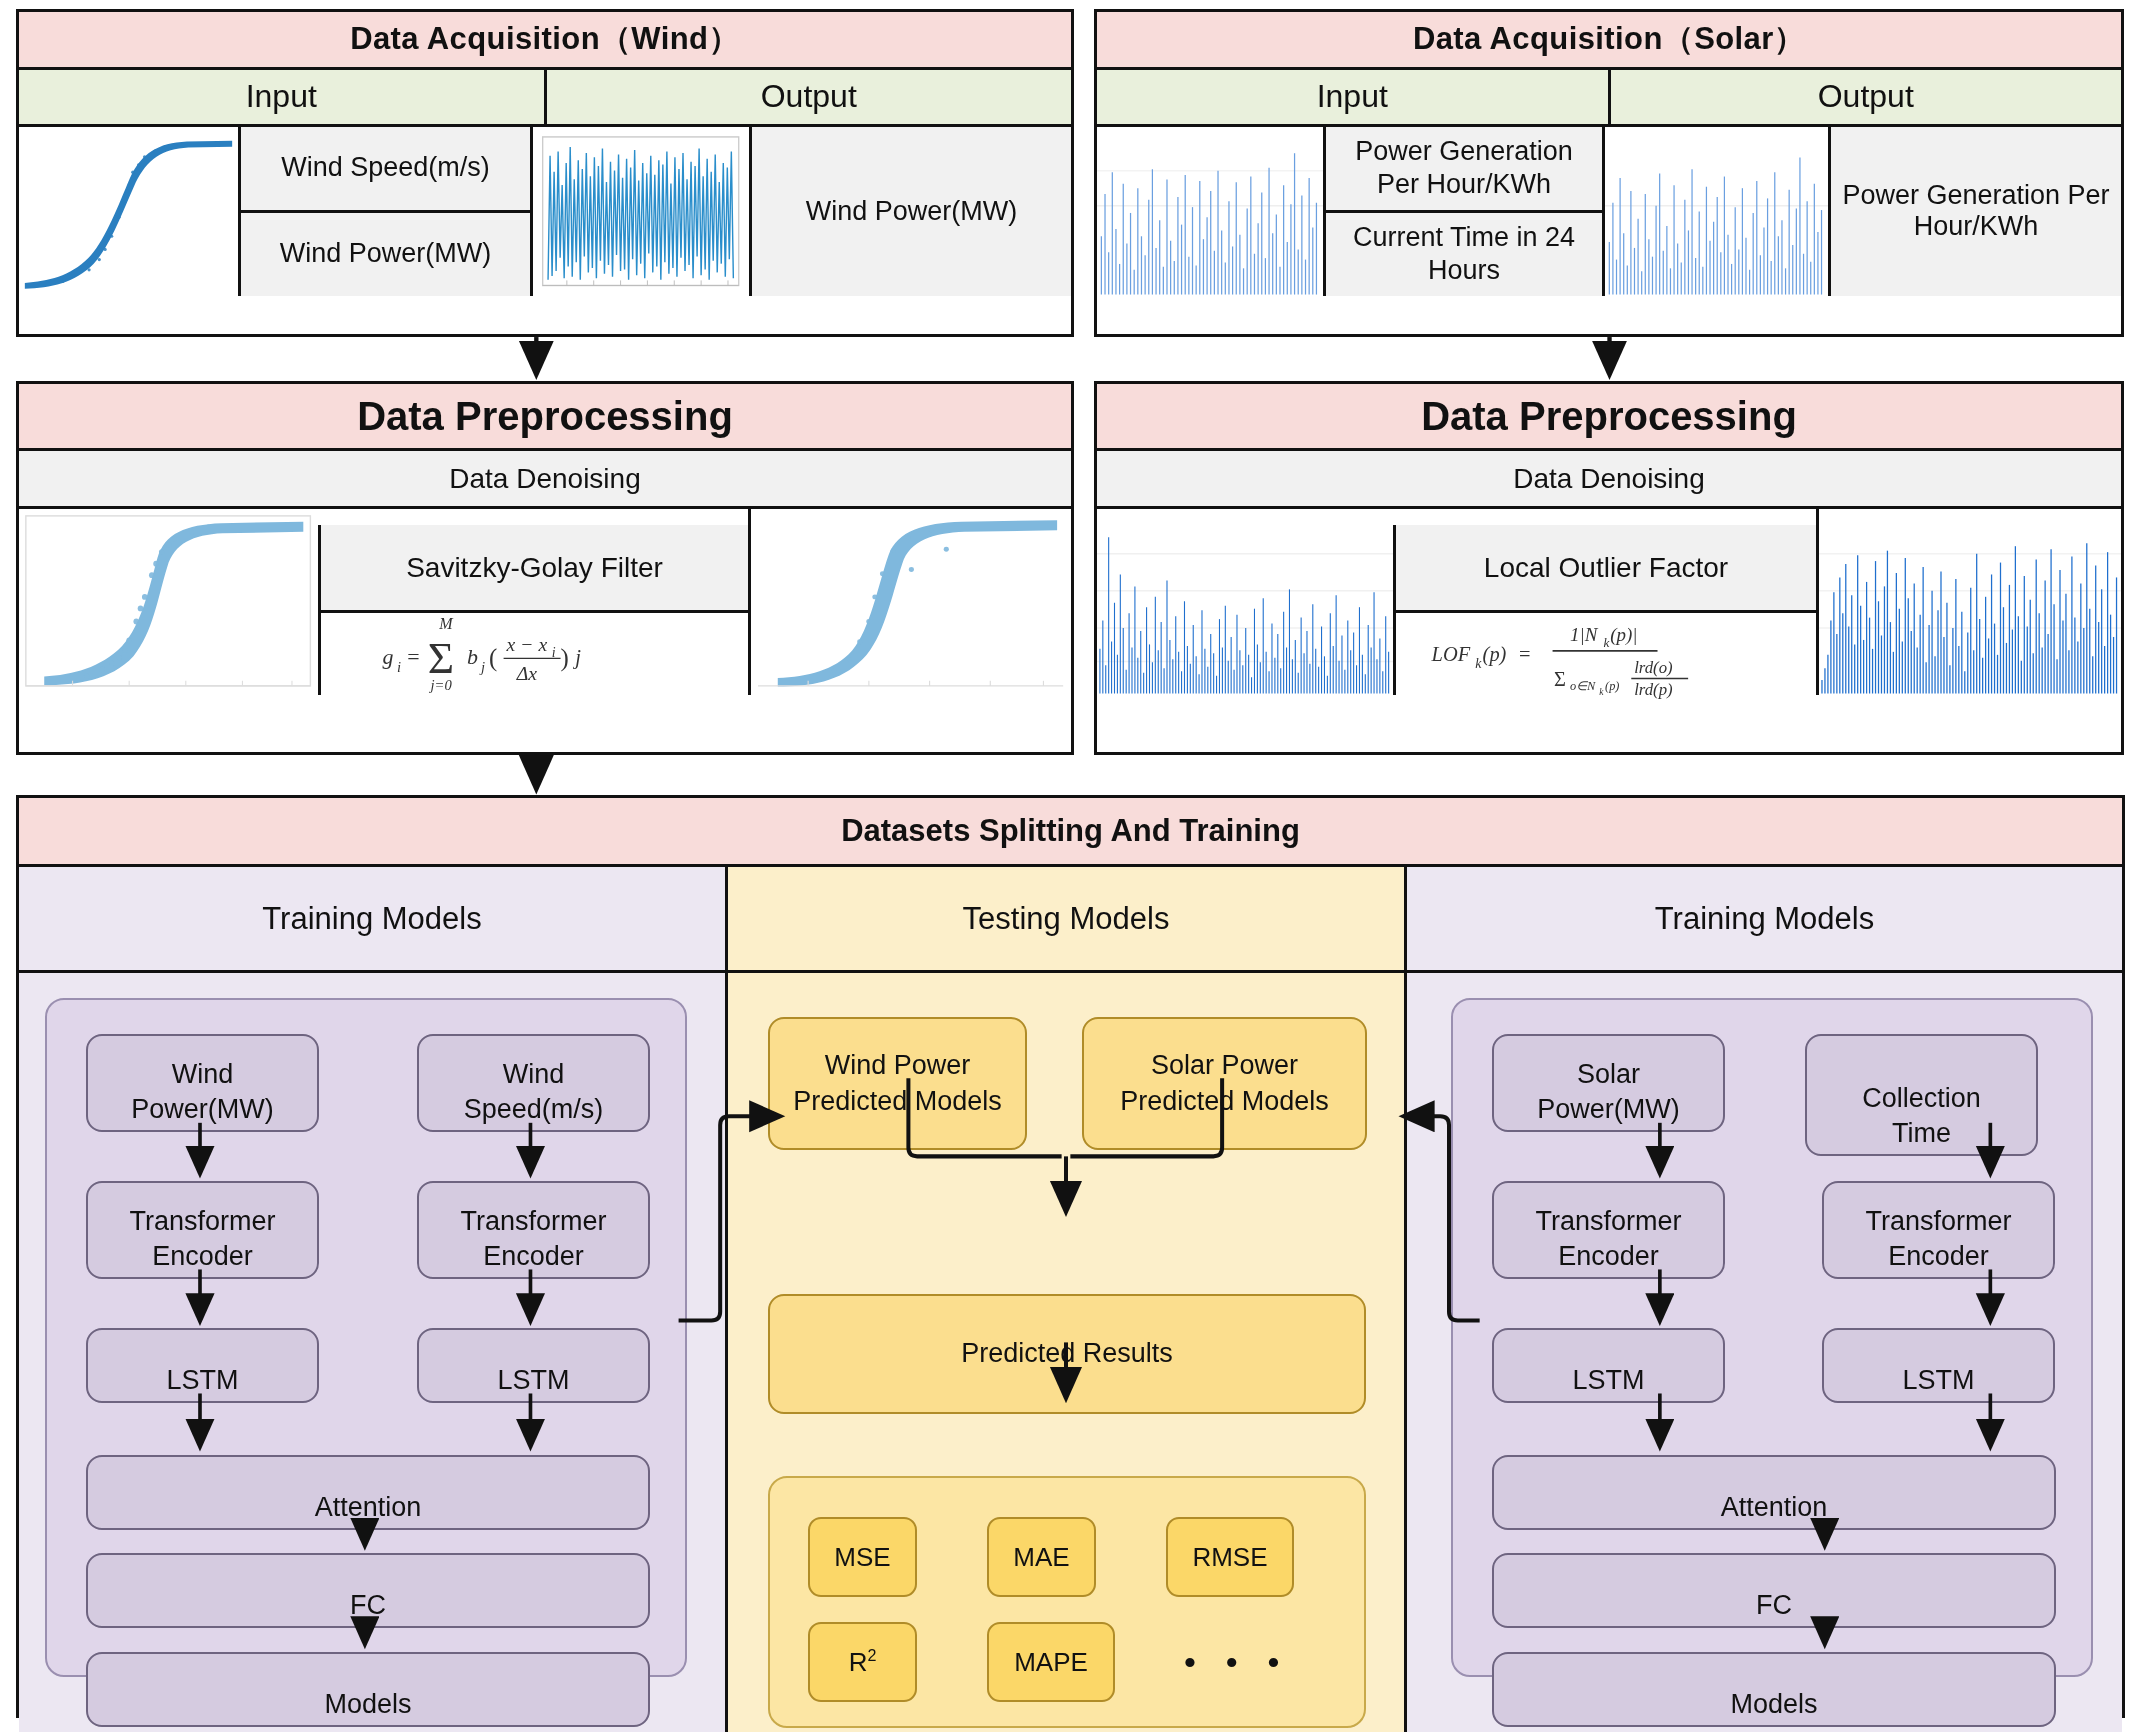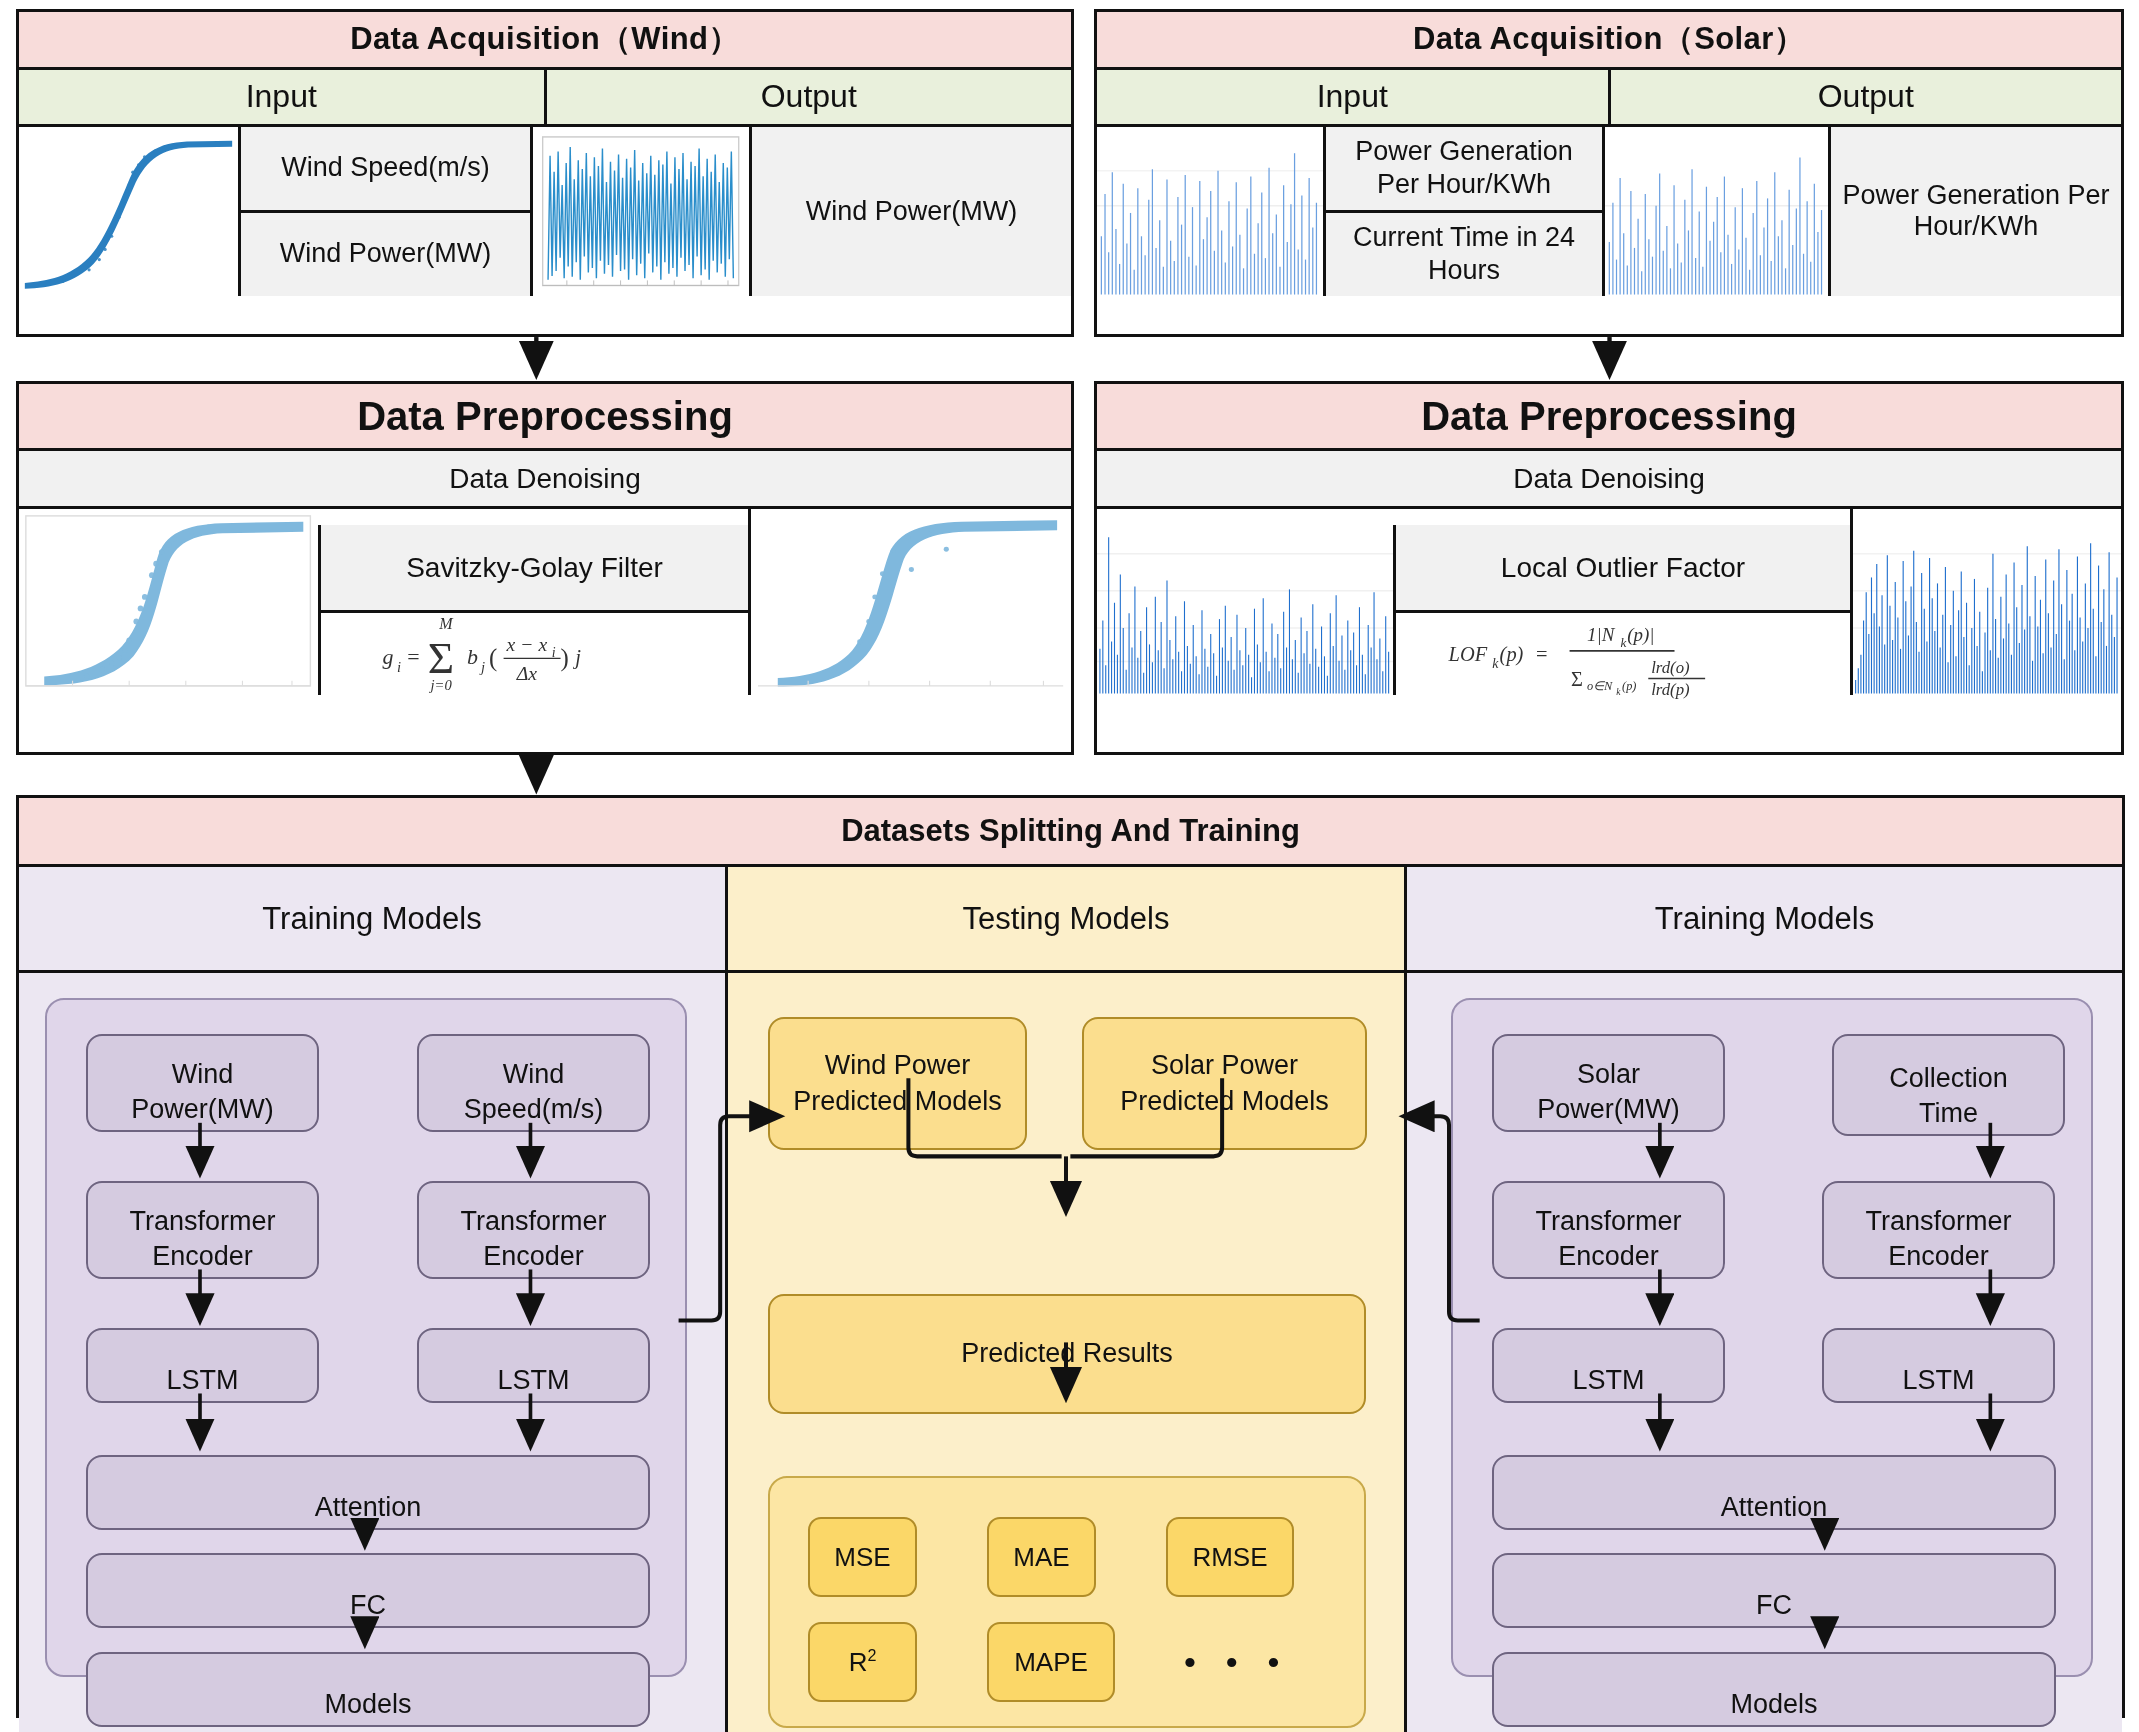--- a/index.html
+++ b/index.html
@@ -535,21 +535,21 @@
             <line x1="380" y1="248" x2="380" y2="112"></line>
               <line x1="384" y1="248" x2="384" y2="202"></line>
             <line x1="388" y1="248" x2="388" y2="174"></line>
               <line x1="392" y1="248" x2="392" y2="218"></line>
             <line x1="396" y1="248" x2="396" y2="144"></line>
               <line x1="400" y1="248" x2="400" y2="192"></line>
           </g>
         </svg>
       </div>
 
-      <div class="pp-mid vsplit" style="width:457px;">
+      <div class="pp-mid vsplit" style="width:423px;">
         <div class="pp-method">Local Outlier Factor</div>
         <div class="pp-formula">
           <svg width="365" height="86" viewBox="0 0 500 118">
             <g font-family="Liberation Serif, serif" fill="#333">
               <text x="10" y="66" font-size="28" font-style="italic">LOF</text>
               <text x="70" y="75" font-size="19" font-style="italic">k</text>
               <text x="80" y="66" font-size="28" font-style="italic">(p)</text>
               <text x="130" y="66" font-size="28">=</text>
               <text x="200" y="38" font-size="26" font-style="italic">1|N</text>
               <text x="246" y="46" font-size="18" font-style="italic">k</text>
@@ -770,21 +770,21 @@
 
       <div class="ds-col" style="flex:1;">
         <div class="ds-colhdr lav">Training Models</div>
         <div class="ds-colbody lav">
           <div class="inner-round" style="left:44px; top:25px; width:642px; height:679px;"></div>
 
           <div class="node" style="left:85px; top:61px; width:233px; height:98px;">
             <span style="white-space:pre-line;">Solar
 Power(MW)</span>
           </div>
-          <div class="node" style="left:425px; top:61px; width:233px; height:102px;">
+          <div class="node" style="left:398px; top:61px; width:233px; height:122px;">
             <span style="white-space:pre-line;">Collection
 Time</span>
           </div>
 
           <div class="node" style="left:85px; top:208px; width:233px; height:98px;">
             <span style="white-space:pre-line;">Transformer
 Encoder</span>
           </div>
           <div class="node" style="left:415px; top:208px; width:233px; height:98px;">
             <span style="white-space:pre-line;">Transformer

